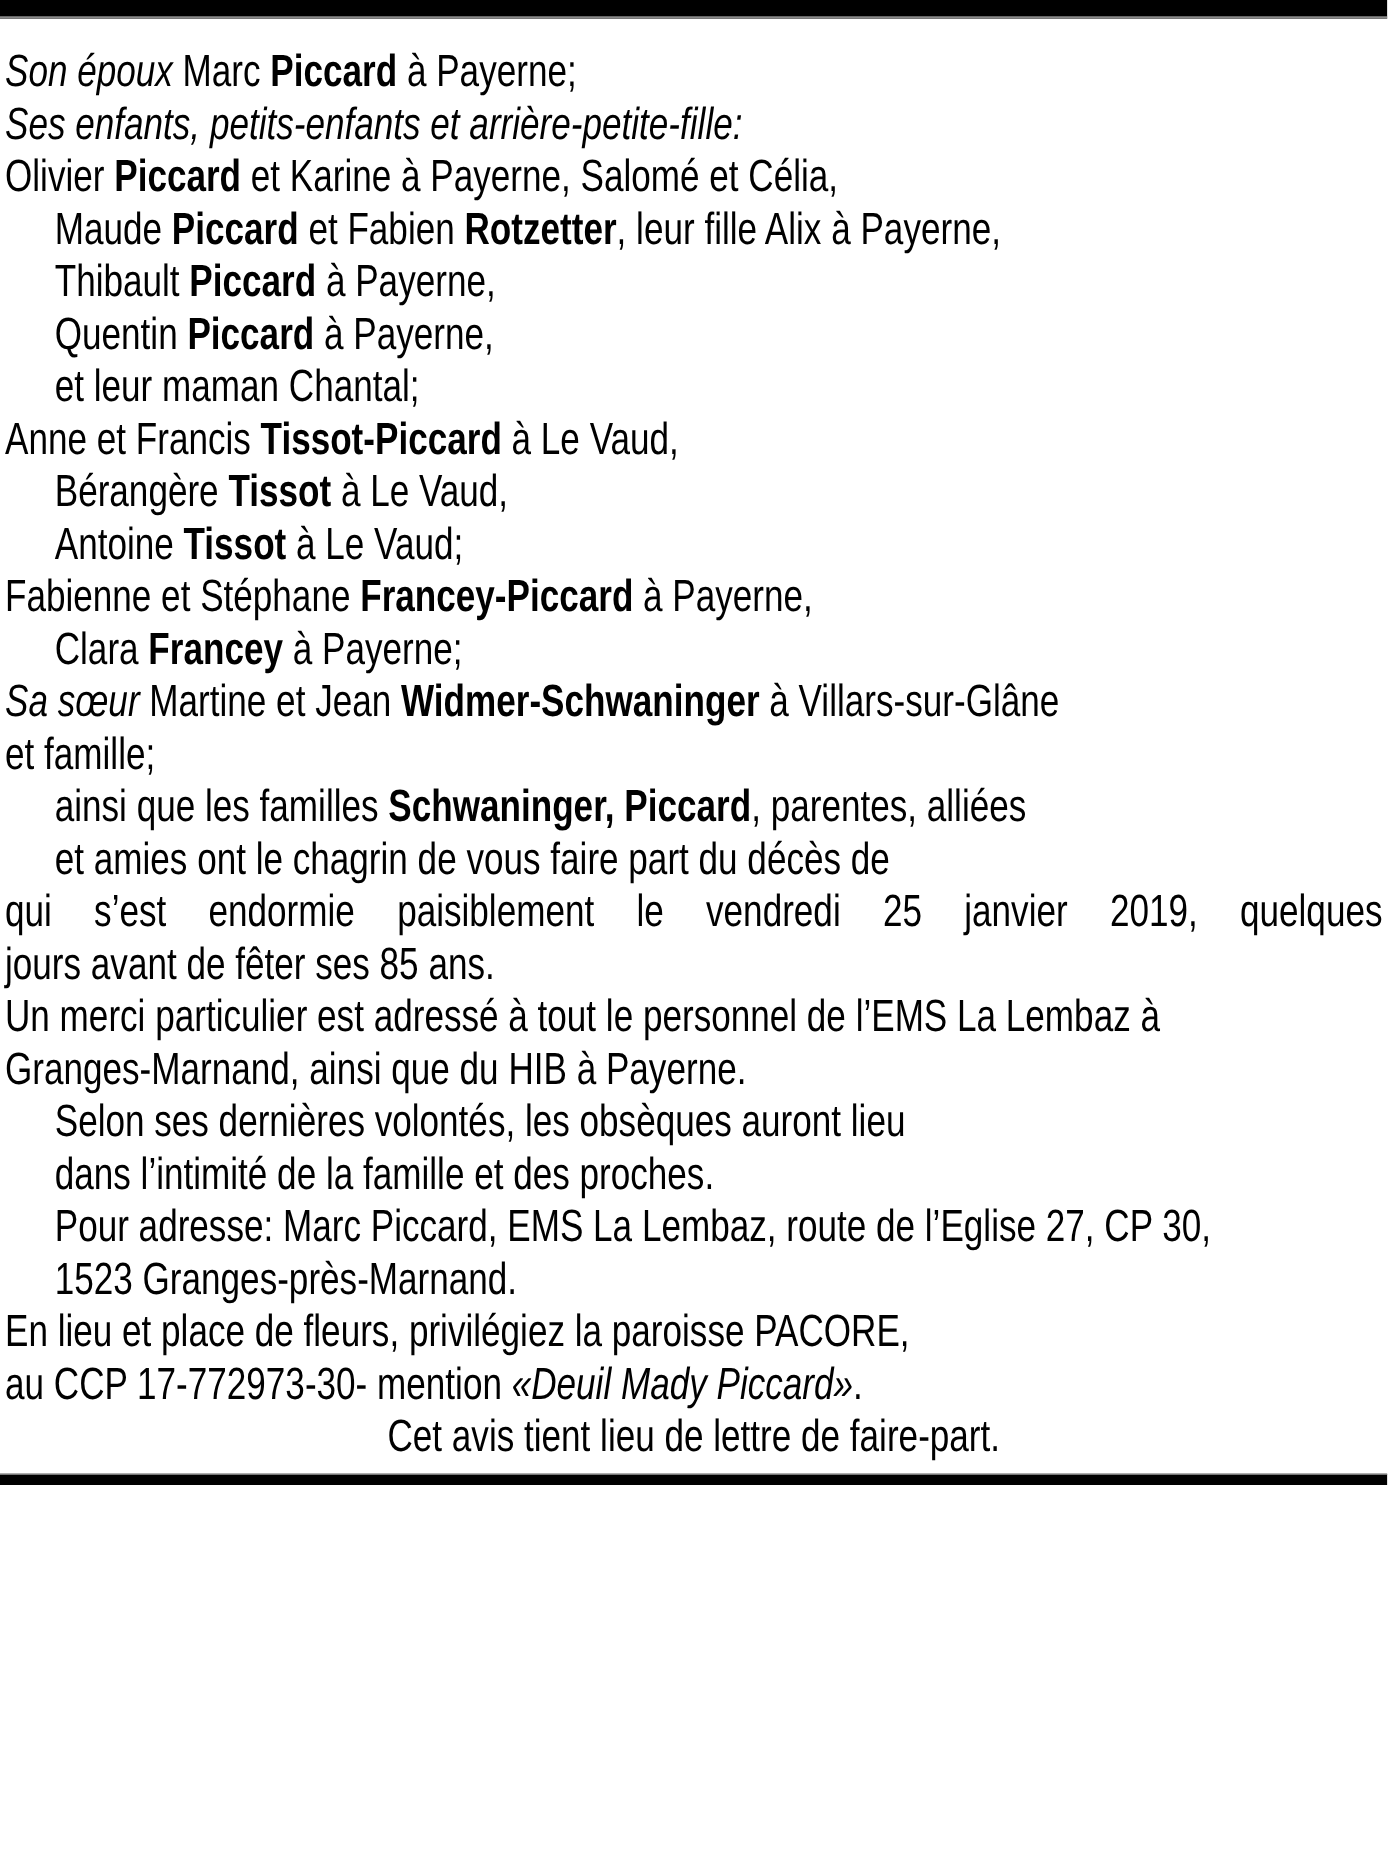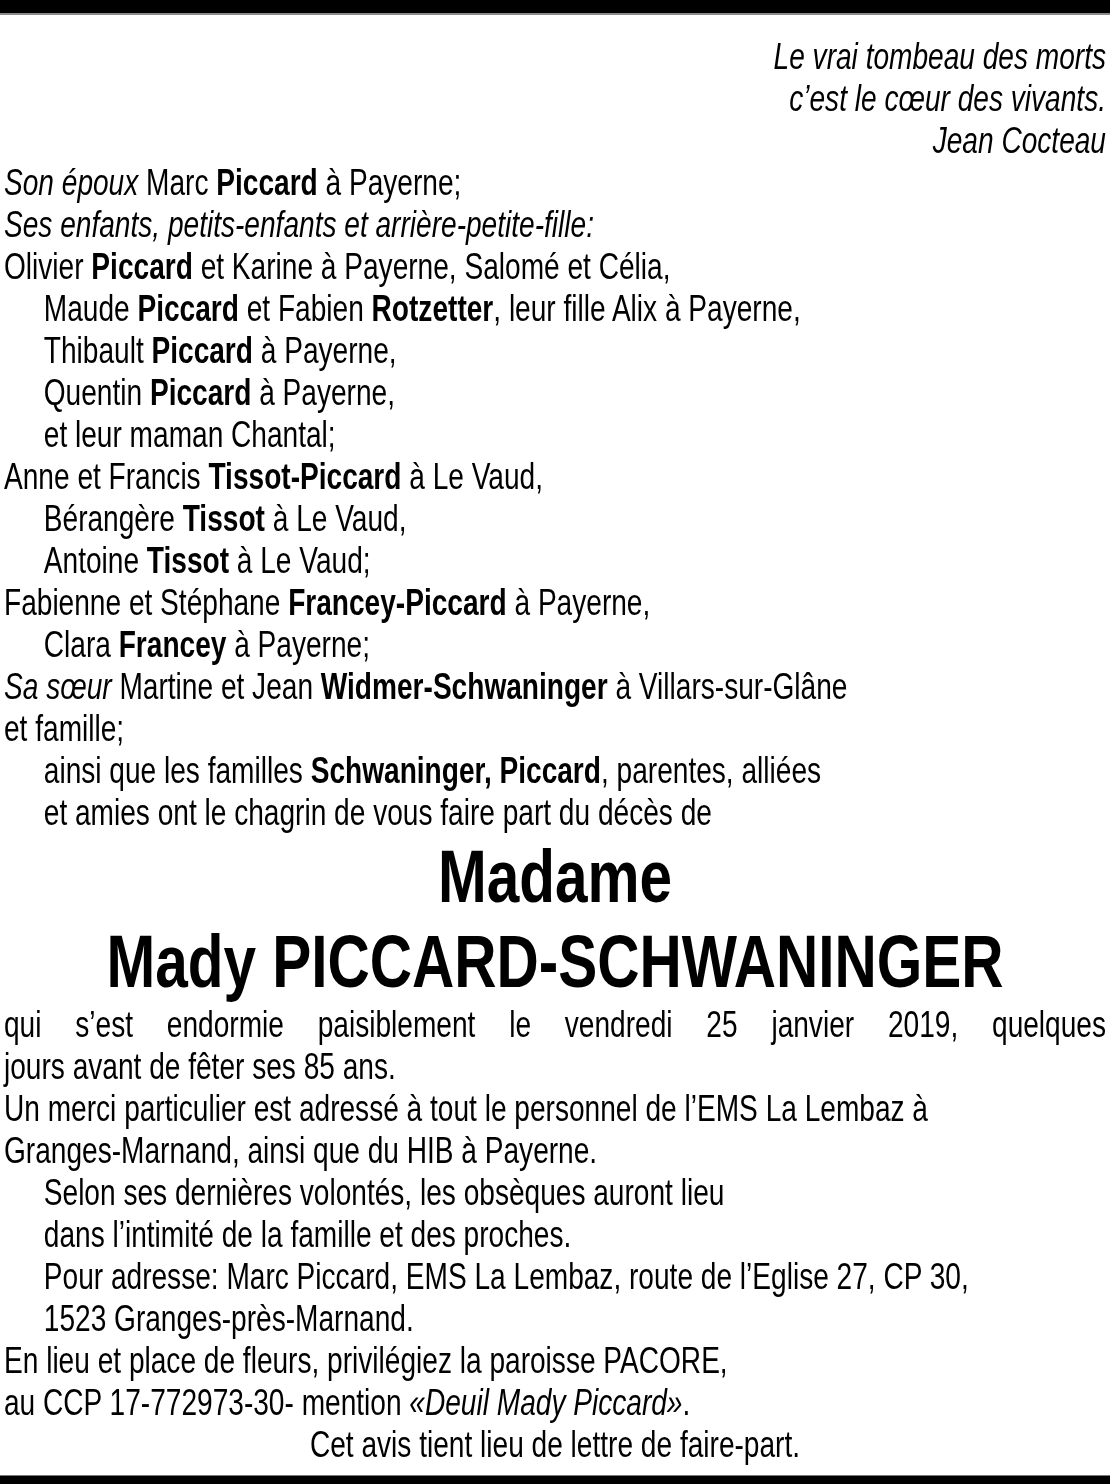--- a/index.html
+++ b/index.html
@@ -59,47 +59,38 @@
     font-weight: 700;
     white-space: nowrap;
   }
 </style>
 </head>
 <body>
 
 <div class="page">
   <div class="rule-top"></div>
   <div class="content">
-    <div class="epigraph">
-        <div class="ln al-right"><span class="seg-italic">Le vrai tombeau des morts</span></div>
-        <div class="ln al-right"><span class="seg-italic">c’est le cœur des vivants.</span></div>
-        <div class="ln al-right"><span class="seg-italic">Jean Cocteau</span></div>
-      </div>
     <div class="family">
         <div class="ln"><span class="seg-italic">Son époux </span><span class="seg-regular">Marc </span><span class="seg-bold">Piccard</span><span class="seg-regular"> à Payerne;</span></div>
         <div class="ln"><span class="seg-italic">Ses enfants, petits-enfants et arrière-petite-fille:</span></div>
         <div class="ln"><span class="seg-regular">Olivier </span><span class="seg-bold">Piccard</span><span class="seg-regular"> et Karine à Payerne, Salomé et Célia,</span></div>
         <div class="ln ind"><span class="seg-regular">Maude </span><span class="seg-bold">Piccard</span><span class="seg-regular"> et Fabien </span><span class="seg-bold">Rotzetter</span><span class="seg-regular">, leur fille Alix à Payerne,</span></div>
         <div class="ln ind"><span class="seg-regular">Thibault </span><span class="seg-bold">Piccard</span><span class="seg-regular"> à Payerne,</span></div>
         <div class="ln ind"><span class="seg-regular">Quentin </span><span class="seg-bold">Piccard</span><span class="seg-regular"> à Payerne,</span></div>
         <div class="ln ind"><span class="seg-regular">et leur maman Chantal;</span></div>
         <div class="ln"><span class="seg-regular">Anne et Francis </span><span class="seg-bold">Tissot-Piccard</span><span class="seg-regular"> à Le Vaud,</span></div>
         <div class="ln ind"><span class="seg-regular">Bérangère </span><span class="seg-bold">Tissot</span><span class="seg-regular"> à Le Vaud,</span></div>
         <div class="ln ind"><span class="seg-regular">Antoine </span><span class="seg-bold">Tissot</span><span class="seg-regular"> à Le Vaud;</span></div>
         <div class="ln"><span class="seg-regular">Fabienne et Stéphane </span><span class="seg-bold">Francey-Piccard</span><span class="seg-regular"> à Payerne,</span></div>
         <div class="ln ind"><span class="seg-regular">Clara </span><span class="seg-bold">Francey</span><span class="seg-regular"> à Payerne;</span></div>
         <div class="ln"><span class="seg-italic">Sa sœur </span><span class="seg-regular">Martine et Jean </span><span class="seg-bold">Widmer-Schwaninger</span><span class="seg-regular"> à Villars-sur-Glâne</span></div>
         <div class="ln"><span class="seg-regular">et famille;</span></div>
         <div class="ln ind"><span class="seg-regular">ainsi que les familles </span><span class="seg-bold">Schwaninger, Piccard</span><span class="seg-regular">, parentes, alliées</span></div>
         <div class="ln ind"><span class="seg-regular">et amies ont le chagrin de vous faire part du décès de</span></div>
       </div>
-    <div class="title">
-      <div class="title-line">Madame</div>
-      <div class="title-line">Mady PICCARD-SCHWANINGER</div>
-    </div>
     <div class="bodytext">
         <div class="ln al-justify"><span class="seg-regular">qui s’est endormie paisiblement le vendredi 25 janvier 2019, quelques</span></div>
         <div class="ln"><span class="seg-regular">jours avant de fêter ses 85 ans.</span></div>
         <div class="ln"><span class="seg-regular">Un merci particulier est adressé à tout le personnel de l’EMS La Lembaz à</span></div>
         <div class="ln"><span class="seg-regular">Granges-Marnand, ainsi que du HIB à Payerne.</span></div>
         <div class="ln ind"><span class="seg-regular">Selon ses dernières volontés, les obsèques auront lieu</span></div>
         <div class="ln ind"><span class="seg-regular">dans l’intimité de la famille et des proches.</span></div>
         <div class="ln ind"><span class="seg-regular">Pour adresse: Marc Piccard, EMS La Lembaz, route de l’Eglise 27, CP 30,</span></div>
         <div class="ln ind"><span class="seg-regular">1523 Granges-près-Marnand.</span></div>
         <div class="ln"><span class="seg-regular">En lieu et place de fleurs, privilégiez la paroisse PACORE,</span></div>

